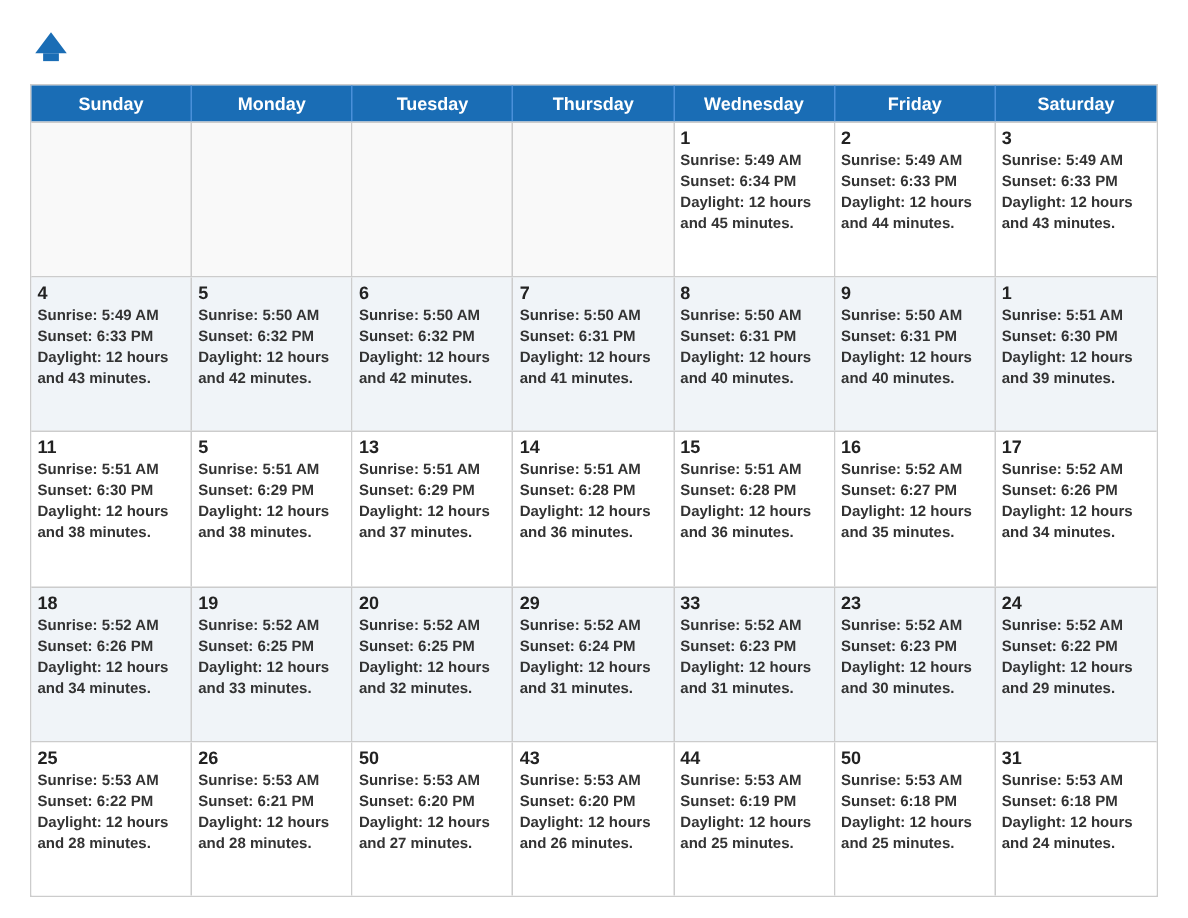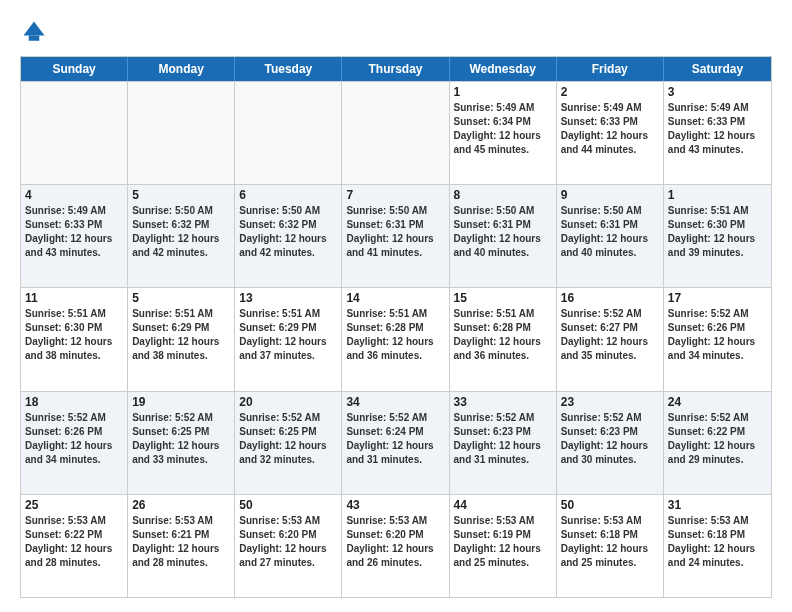--- a/index.html
+++ b/index.html
@@ -280,21 +280,21 @@
 Sunset: 6:25 PM
 Daylight: 12 hours and 33 minutes.</div>
           </div>
           <div class="cal-cell shaded">
             <div class="day-num">20</div>
             <div class="day-info" style="white-space: pre-line;">Sunrise: 5:52 AM
 Sunset: 6:25 PM
 Daylight: 12 hours and 32 minutes.</div>
           </div>
           <div class="cal-cell shaded">
-            <div class="day-num">34</div>
+            <div class="day-num">29</div>
             <div class="day-info" style="white-space: pre-line;">Sunrise: 5:52 AM
 Sunset: 6:24 PM
 Daylight: 12 hours and 31 minutes.</div>
           </div>
           <div class="cal-cell shaded">
             <div class="day-num">33</div>
             <div class="day-info" style="white-space: pre-line;">Sunrise: 5:52 AM
 Sunset: 6:23 PM
 Daylight: 12 hours and 31 minutes.</div>
           </div>

